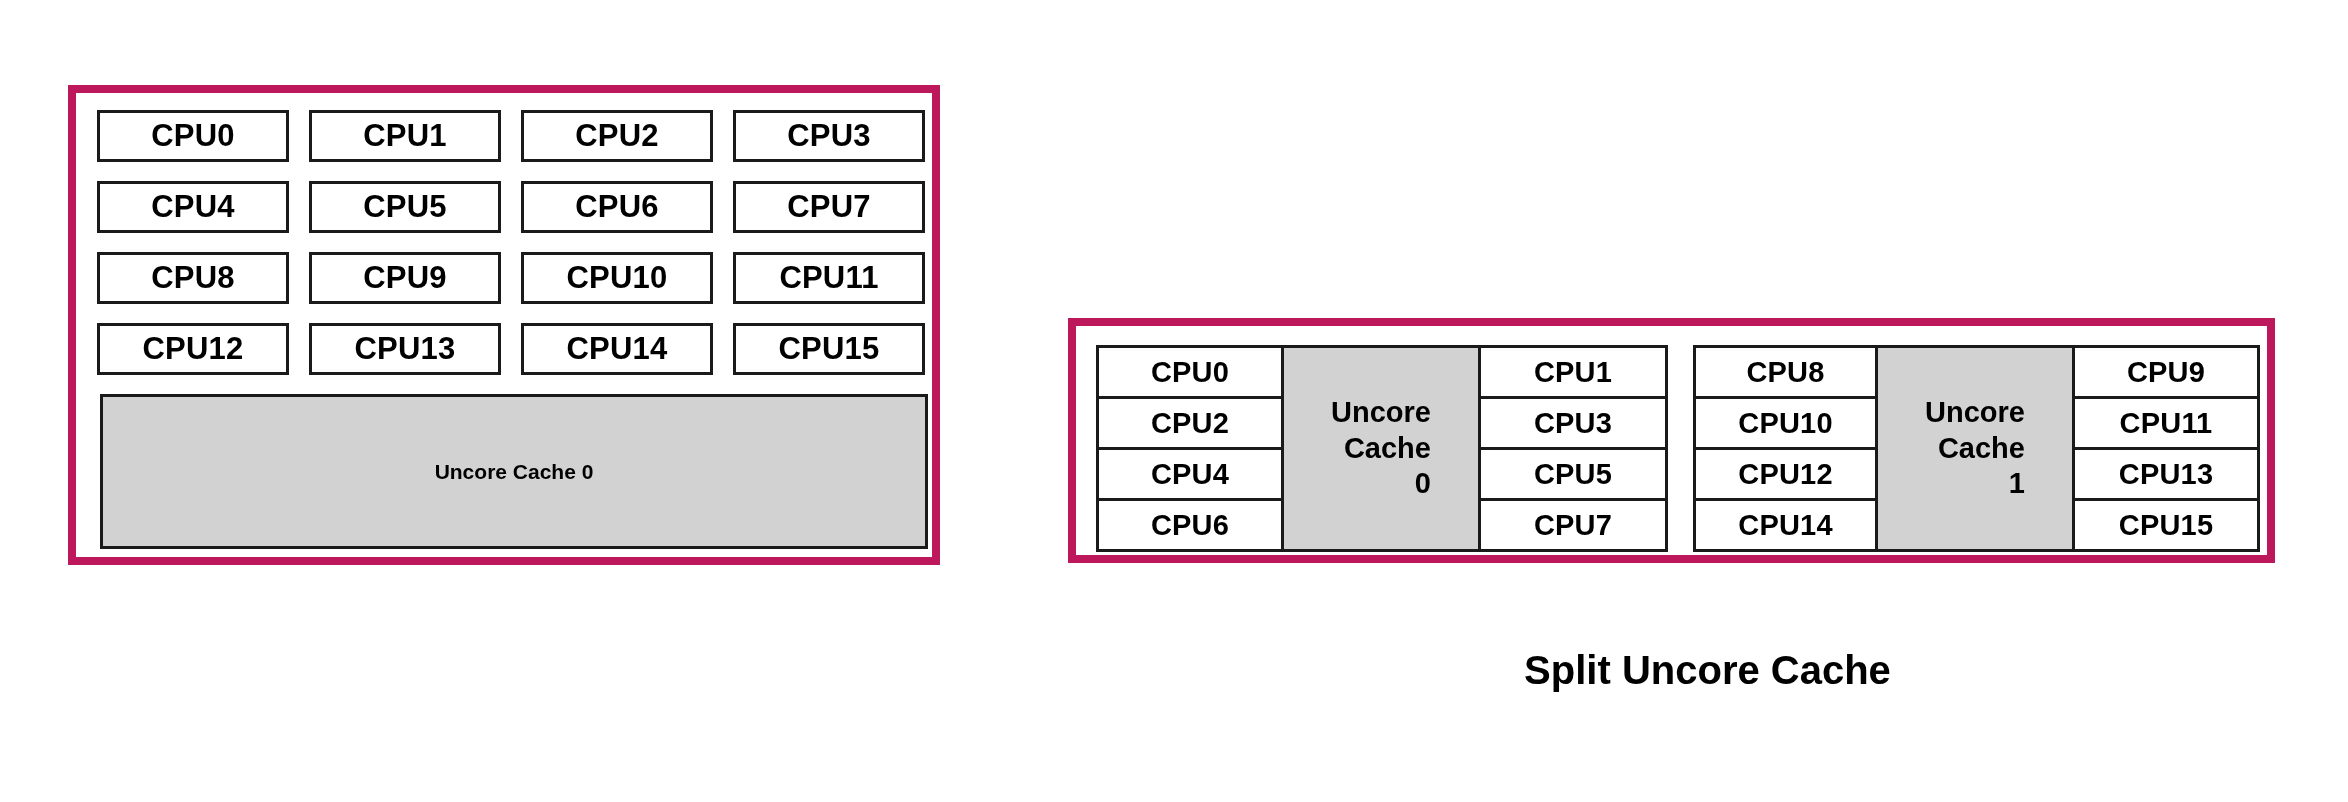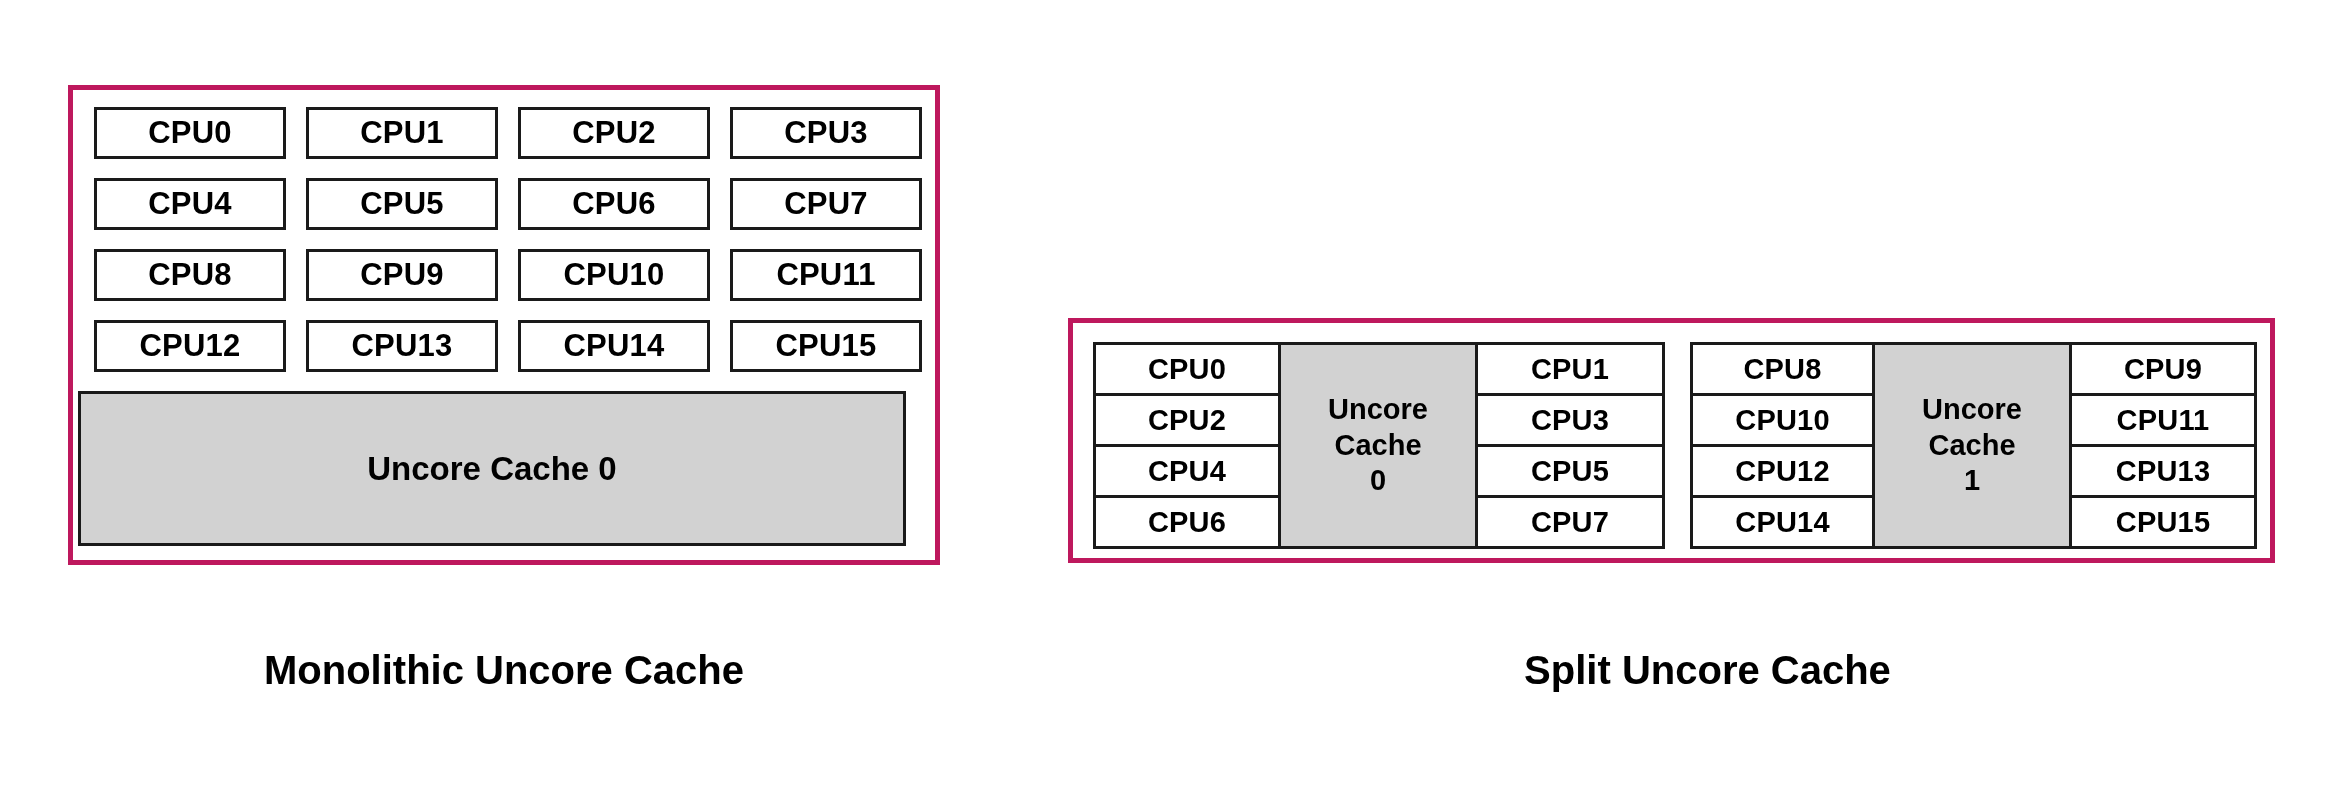--- a/index.html
+++ b/index.html
@@ -18,21 +18,21 @@
 
   .diagram-canvas {
     position: absolute;
     inset: 0;
   }
 
   
   .outer-box {
     position: absolute;
     box-sizing: border-box;
-    border: 5px solid #be185d;
+    border: 8px solid #be185d;
     background: #ffffff;
   }
 
   .cpu-cell {
     box-sizing: border-box;
     border: 3px solid #1a1a1a;
     background: #ffffff;
     display: flex;
     align-items: center;
     justify-content: center;
@@ -78,25 +78,25 @@
     grid-template-columns: repeat(4, 1fr);
     column-gap: 20px;
     row-gap: 19px;
   }
   #mono-grid .cpu-cell {
     height: 52px;
     font-size: 31px;
   }
   #mono-cache {
     position: absolute;
-    left: 5px;
+    left: 24px;
     top: 301px;
     width: 828px;
     height: 155px;
-    font-size: 33px;
+    font-size: 21px;
   }
 
   
   #split-outer {
     left: 1068px;
     top: 318px;
     width: 1207px;
     height: 245px;
   }
   .split-group {
@@ -124,21 +124,21 @@
   .split-col.col-right { width: 190px; margin-left: -3px; }
   #split-group-1 .split-col.col-left  { width: 185px; }
   #split-group-1 .split-col.col-right { width: 188px; }
 
   .split-cache {
     width: 200px;
     margin-left: -3px;
     font-size: 29px;
     line-height: 1.22;
   }
-  .split-cache .cache-line { display: block; }
+  .split-cache .cache-line { display: block; text-align: right; }
 
   
   #caption-mono  { left: 68px;   top: 648px; width: 872px; }
   #caption-split { left: 1104px; top: 648px; width: 1207px; }
 </style>
 </head>
 <body>
 
 <div class="diagram-canvas">
 
@@ -162,21 +162,20 @@
 
       <div class="cpu-cell">CPU12</div>
       <div class="cpu-cell">CPU13</div>
       <div class="cpu-cell">CPU14</div>
       <div class="cpu-cell">CPU15</div>
     </div>
 
     <div class="cache-box" id="mono-cache">Uncore Cache 0</div>
   </div>
 
-  <div class="caption" id="caption-mono">Monolithic Uncore Cache</div>
 
   <div class="outer-box" id="split-outer">
 
     <div class="split-group" id="split-group-0">
       <div class="split-col col-left">
         <div class="cpu-cell">CPU0</div>
         <div class="cpu-cell">CPU2</div>
         <div class="cpu-cell">CPU4</div>
         <div class="cpu-cell">CPU6</div>
       </div>

